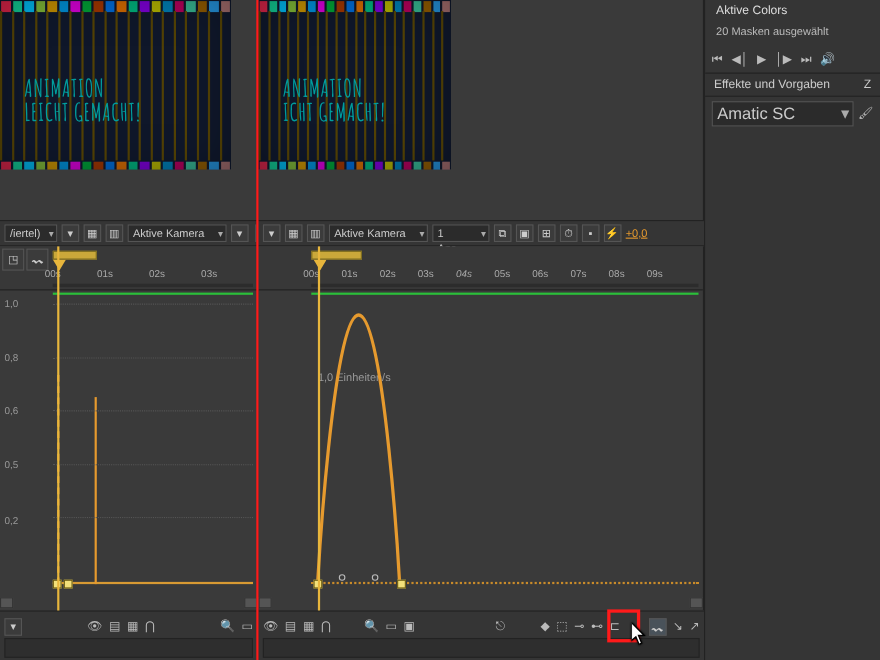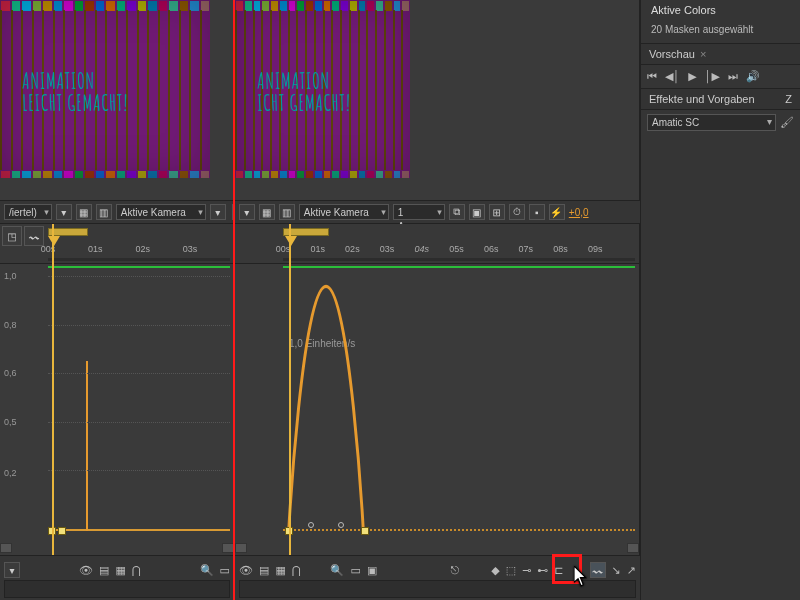--- a/index.html
+++ b/index.html
@@ -3,21 +3,21 @@
 <meta charset="utf-8">
 <style>
   * { box-sizing:border-box; margin:0; padding:0; font-family:"Segoe UI",Tahoma,sans-serif; }
   body { background:#3a3a3a; color:#bbb; width:800px; height:600px; overflow:hidden; position:relative; font-size:11px; }
 
   
   .top { position:absolute; left:0; top:0; right:160px; height:200px; display:flex; }
   .viewer { position:relative; background:#3a3a3a; border-right:1px solid #222; }
   .viewer.a { width:235px; }
   .viewer.b { flex:1; }
-  .clip-wrap { position:absolute; left:0; top:0; right:12px; height:178px; background:#701a75; overflow:hidden; }
+  .clip-wrap { position:absolute; left:0; top:0; right:12px; height:154px; background:#0f172a; overflow:hidden; }
   .viewer.a .clip-wrap{ left:0; width:210px; }
   .viewer.b .clip-wrap{ left:0; width:175px; }
   .mask-handles{ position:absolute; top:0; left:0; right:0; height:12px; display:flex; }
   .mask-handles span{ flex:1; height:10px; margin:1px; }
   .mask-handles.bottom{ top:auto; bottom:0; height:8px;}
   .stripes{ position:absolute; top:10px; bottom:8px; left:0; right:0; display:flex; }
   .stripes i{ flex:1; border-left:2px solid rgba(90,70,0,.9);}
   .clip-text{ position:absolute; left:22px; top:70px; font-family:"Amatic SC",cursive; font-size:22px; line-height:1; color:#009e9e; font-weight:600; letter-spacing:.5px; white-space:pre; }
   .clip-glow{ position:absolute; inset:0; box-shadow:inset 0 0 40px rgba(0,0,0,.25);}
 
@@ -26,21 +26,21 @@
   .info-block{ padding:8px 8px 6px 10px; color:#bbb; border-bottom:1px solid #2a2a2a; }
   .swatch{ display:inline-block; width:18px; height:18px; background:#ffe600; border:1px solid #222; vertical-align:top; margin-right:6px;}
   .rgba-lines{ display:inline-block; font-size:10px; line-height:1.15; }
   .xy{ float:right; font-size:10px; text-align:right; line-height:1.15; }
   .info-name{ padding:4px 10px 8px 10px; color:#ddd; font-size:11px; }
   .info-sub{ padding:0 10px 8px 10px; color:#bbb; font-size:10px; }
   .panel-hdr{ background:#333; border-top:1px solid #222; border-bottom:1px solid #222; padding:4px 8px; color:#ccc; font-size:11px; }
   .panel-hdr .x{ float:none; color:#888; margin-left:2px;}
   .playbar{ padding:6px 6px; display:flex; gap:8px; justify-content:flex-start; }
   .fx-row{ padding:4px 6px; display:flex; align-items:center; gap:4px;}
-  .font-dd{ flex:1; background:#2b2b2b; border:1px solid #555; color:#ccc; padding:2px 14px 2px 4px; font-size:10px; position:relative;}
+  .font-dd{ flex:1; background:#2b2b2b; border:1px solid #555; color:#ccc; padding:2px 14px 2px 4px; font-size:15px; position:relative;}
   .font-dd:after{content:"▾"; position:absolute; right:3px; top:1px; color:#aaa;}
 
   
   .vbar{ position:absolute; left:0; right:160px; top:200px; height:24px; background:#353535; border-top:1px solid #222; border-bottom:1px solid #222; display:flex; align-items:center; padding:0 4px; gap:4px; }
   .dd{ background:#2b2b2b; border:1px solid #555; color:#ccc; padding:1px 14px 1px 4px; font-size:10px; position:relative; height:16px; line-height:14px;}
   .dd:after{content:"▾"; position:absolute; right:2px; top:0; color:#aaa; font-size:9px;}
   .tool-ic{ width:16px; height:16px; background:#3b3b3b; border:1px solid #555; display:inline-flex; align-items:center; justify-content:center; color:#ccc; font-size:10px;}
   .num-or{ color:#e69a2e; font-size:10px; text-decoration:underline; }
   .vbar i{display:inline-block;}
   .sep{ width:1px; height:16px; background:#555; margin:0 2px;}
@@ -256,23 +256,20 @@
 ICHT GEMACHT!</div>
       <div class="clip-glow"></div>
     </div>
   </div>
 </div>
 
 <div class="rside">
   <div class="info-name">Aktive Colors</div>
   <div class="info-sub">20 Masken ausgewählt</div>
 
-  <div class="panel-hdr">
-    <span>Vorschau</span><span class="x"> ×</span>
-  </div>
   <div class="playbar">
     <span class="ic">⏮</span>
     <span class="ic">◀│</span>
     <span class="ic">▶</span>
     <span class="ic">│▶</span>
     <span class="ic">⏭</span>
     <span class="ic">🔊</span>
   </div>
 
   <div class="panel-hdr" style="display:flex">

